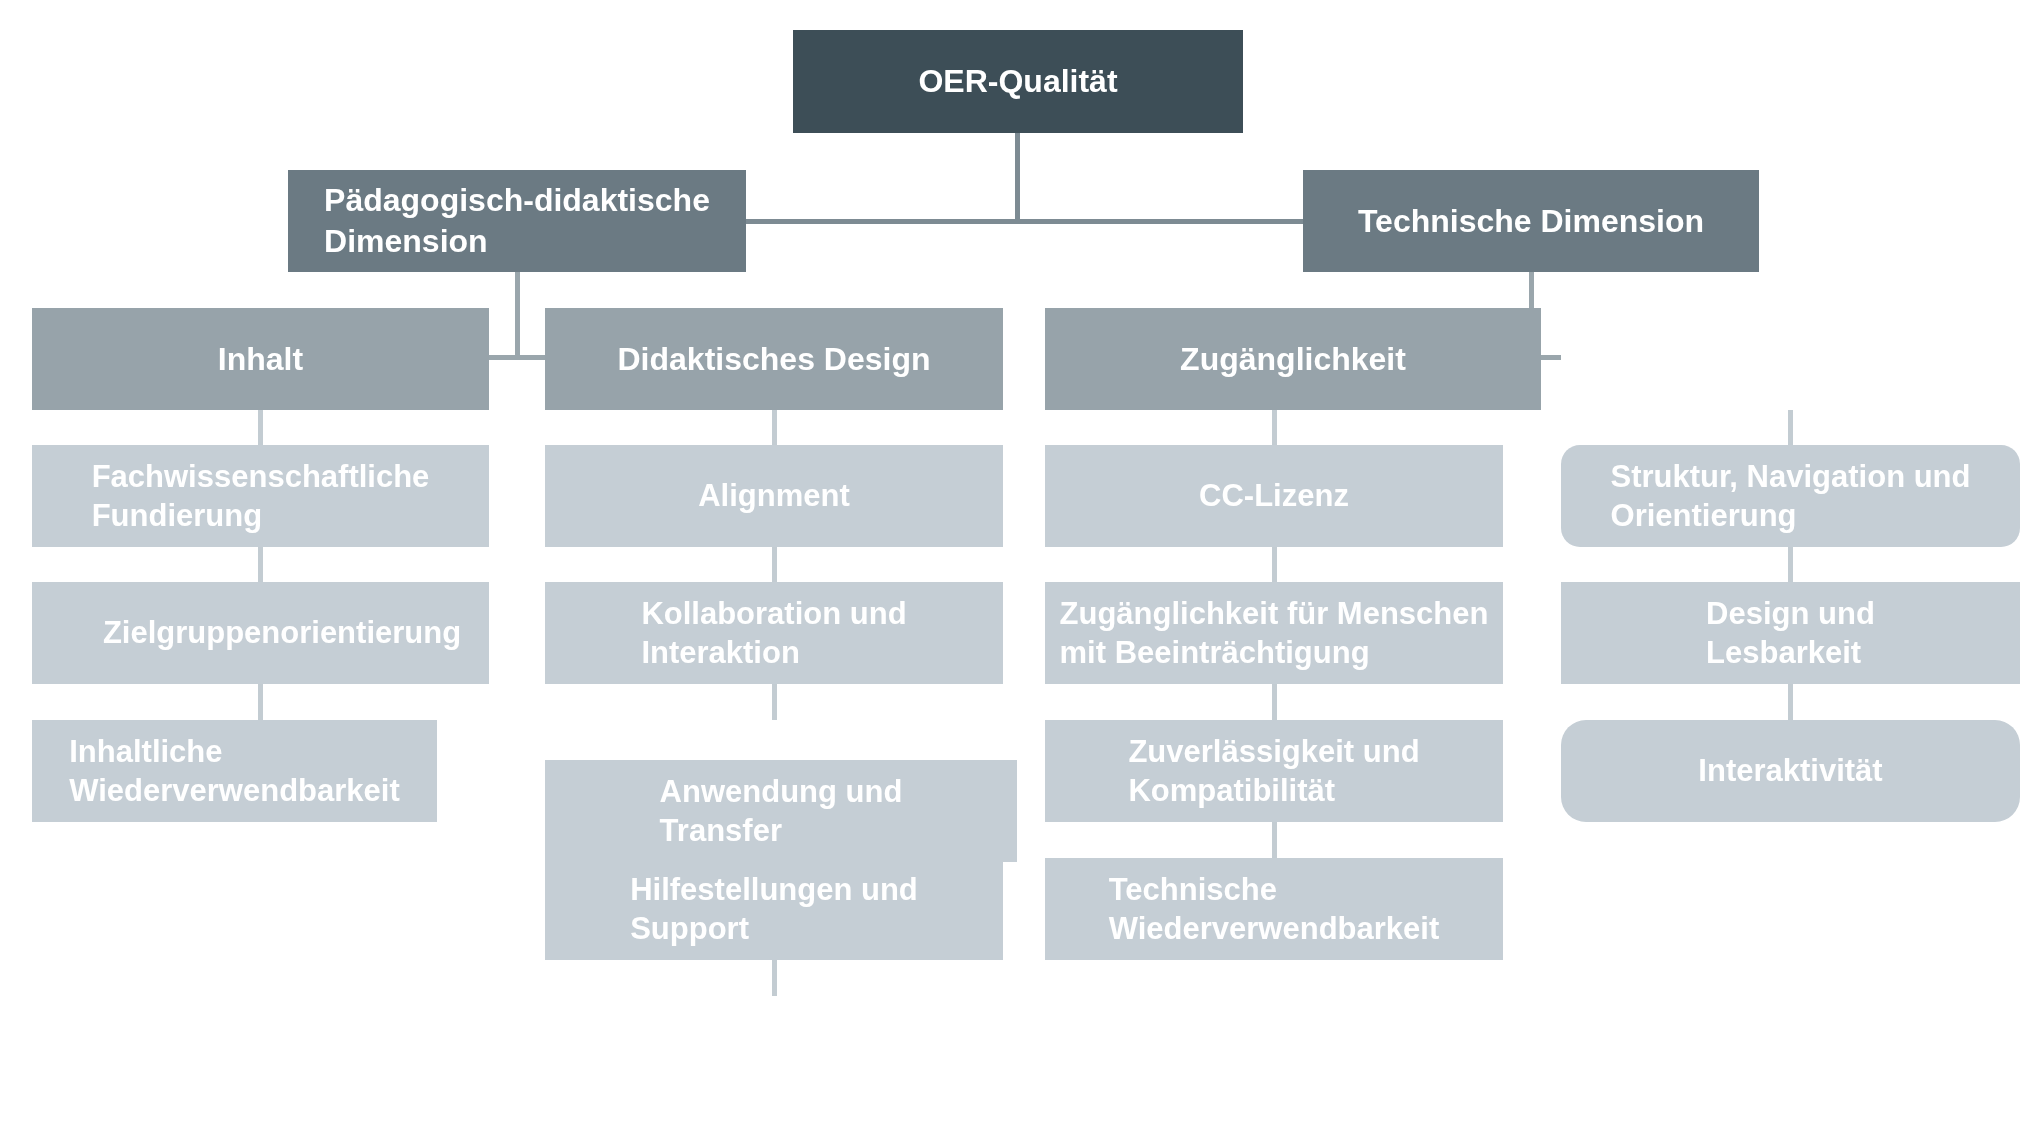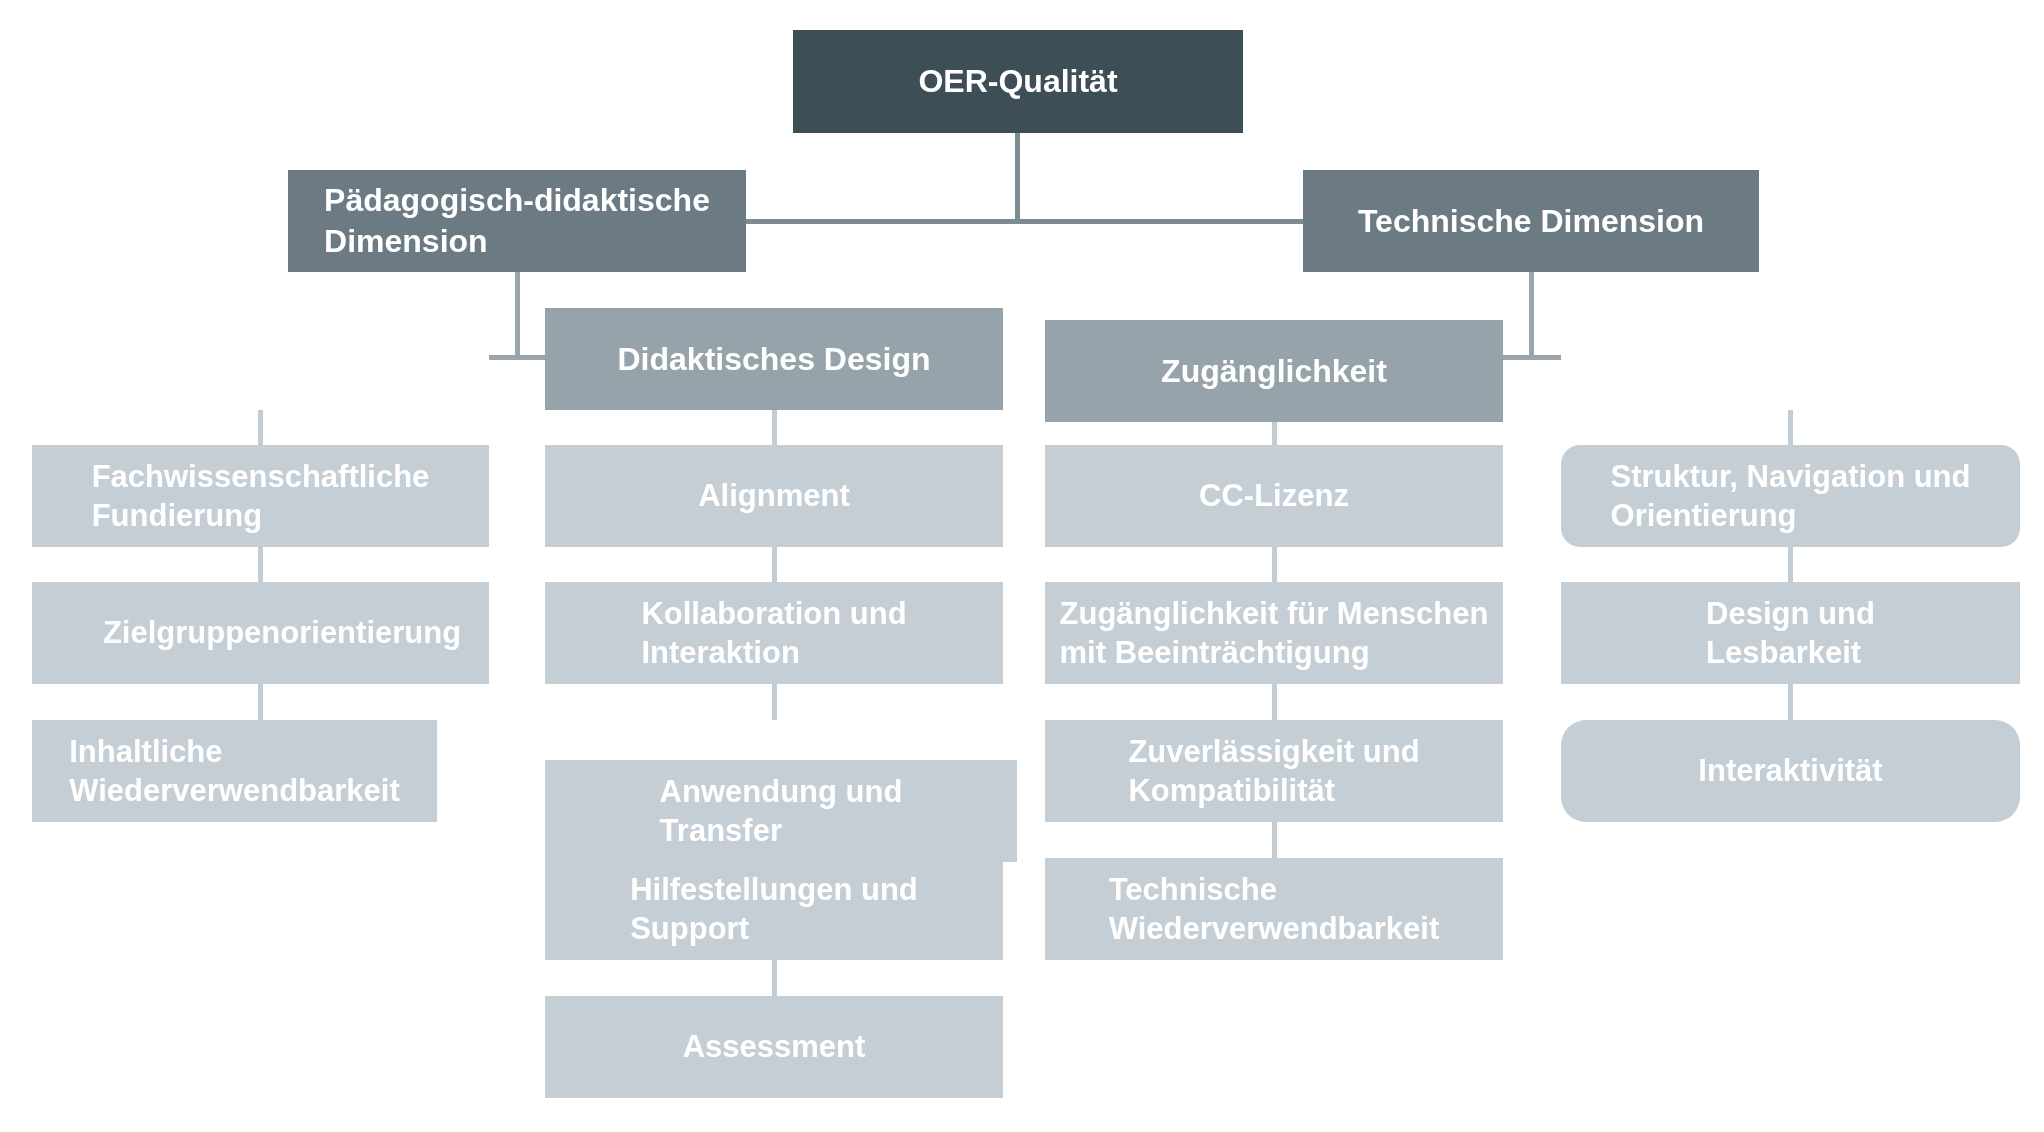--- a/index.html
+++ b/index.html
@@ -52,37 +52,37 @@
   <div class="seg c-light" style="left:1788px;top:410px;width:5px;height:35px;"></div>
   <div class="seg c-light" style="left:1788px;top:547px;width:5px;height:35px;"></div>
   <div class="seg c-light" style="left:1788px;top:684px;width:5px;height:36px;"></div>
 
   <div class="node root" style="left:793px;top:30px;width:450px;height:103px;">OER-Qualität</div>
 
   <div class="node dim" style="left:288px;top:170px;width:458px;height:102px;">Pädagogisch-didaktische
 Dimension</div>
   <div class="node dim" style="left:1303px;top:170px;width:456px;height:102px;">Technische Dimension</div>
 
+  <div class="node cat" style="left:32px;top:308px;width:457px;height:102px;">Inhalt</div>
   <div class="node cat" style="left:545px;top:308px;width:458px;height:102px;">Didaktisches Design</div>
-  <div class="node cat" style="left:1045px;top:320px;width:458px;height:102px;">Zugänglichkeit</div>
+  <div class="node cat" style="left:1045px;top:308px;width:496px;height:102px;">Zugänglichkeit</div>
 
   <div class="node leaf" style="left:32px;top:445px;width:457px;height:102px;">Fachwissenschaftliche
 Fundierung</div>
   <div class="node leaf" style="left:32px;top:582px;width:457px;height:102px;padding-left:45px;">Zielgruppenorientierung</div>
   <div class="node leaf" style="left:32px;top:720px;width:405px;height:102px;">Inhaltliche
 Wiederverwendbarkeit</div>
 
   <div class="node leaf" style="left:545px;top:445px;width:458px;height:102px;">Alignment</div>
   <div class="node leaf" style="left:545px;top:582px;width:458px;height:102px;">Kollaboration und
 Interaktion</div>
   <div class="node leaf" style="left:545px;top:760px;width:472px;height:102px;">Anwendung und
 Transfer</div>
   <div class="node leaf" style="left:545px;top:858px;width:458px;height:102px;">Hilfestellungen und
 Support</div>
-  <div class="node leaf" style="left:545px;top:996px;width:458px;height:102px;">Assessment</div>
 
   <div class="node leaf" style="left:1045px;top:445px;width:458px;height:102px;">CC-Lizenz</div>
   <div class="node leaf" style="left:1045px;top:582px;width:458px;height:102px;">Zugänglichkeit für Menschen
 mit Beeinträchtigung</div>
   <div class="node leaf" style="left:1045px;top:720px;width:458px;height:102px;">Zuverlässigkeit und
 Kompatibilität</div>
   <div class="node leaf" style="left:1045px;top:858px;width:458px;height:102px;">Technische
 Wiederverwendbarkeit</div>
 
   <div class="node leaf" style="left:1561px;top:445px;width:459px;height:102px;border-radius:19px;">Struktur, Navigation und

